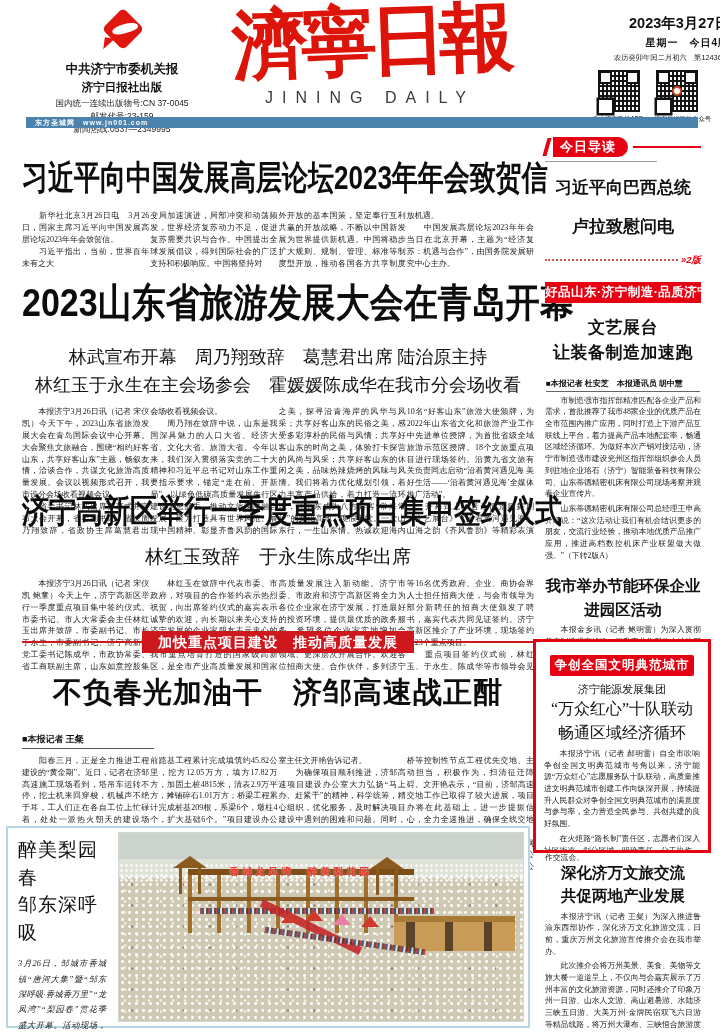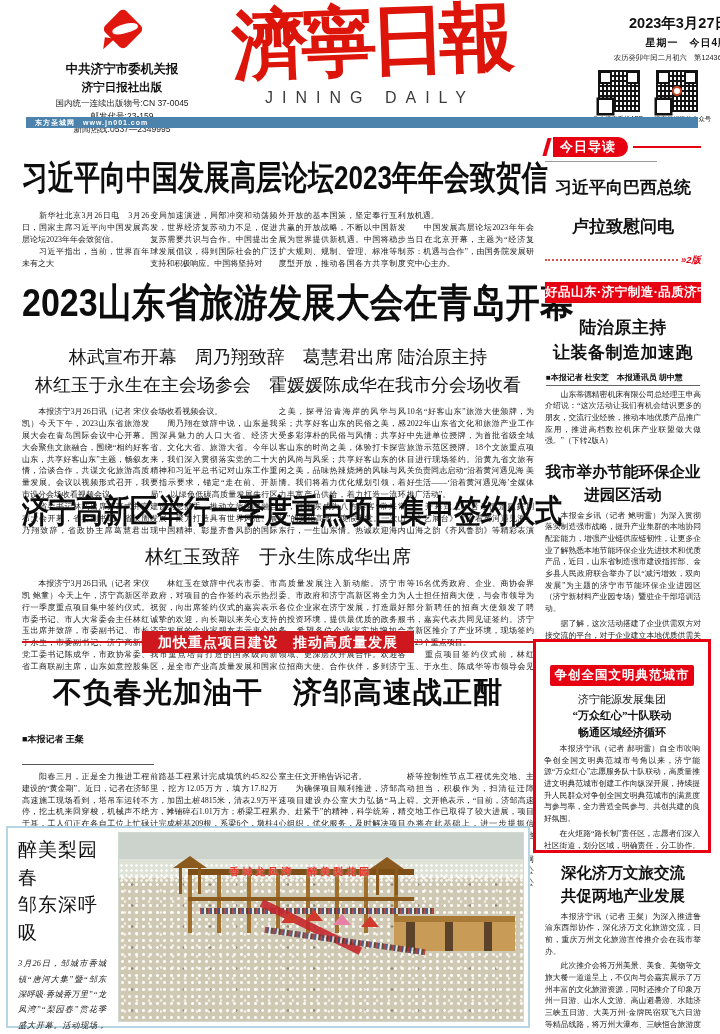--- a/index.html
+++ b/index.html
@@ -61,21 +61,21 @@
   .hitech .col{height:96px;}
 
   .banner-row{position:absolute;left:22px;top:631px;width:512px;display:flex;align-items:center;}
   .rule{flex:1;height:2px;background:#cf171e;}
   .banner-box{background:#cf171e;color:#fff;font-weight:bold;font-size:14px;line-height:1;
               padding:4px 16px;letter-spacing:1px;white-space:nowrap;}
 
   .highway{position:absolute;left:22px;top:654px;width:512px;}
   .highway .bighead{font-size:29px;text-align:center;letter-spacing:1px;}
   .hw-byline{margin-top:9px;width:132px;font-family:"Liberation Serif","DejaVu Serif",serif;font-weight:bold;
-             font-size:9px;border-bottom:1px solid #555;padding-bottom:18px;color:#111;}
+             font-size:9px;border-bottom:1px solid #555;padding-bottom:2px;color:#111;}
   .highway .cols{margin-top:6px;}
   .highway .col{height:116px;}
 
   
   .photo-module{position:absolute;left:6px;top:826px;width:524px;height:202px;border:2px solid #b7d4e2;
                 background:#fff;display:flex;}
   .pm-left{width:106px;padding:8px 8px 4px 10px;}
   .pm-title{font-family:"Liberation Serif","DejaVu Serif",serif;font-weight:normal;font-size:19px;line-height:1.45;letter-spacing:1px;}
   .pm-caption{margin-top:10px;font-family:"Liberation Serif","DejaVu Serif",serif;font-style:italic;
               font-size:8.3px;line-height:1.85;color:#222;text-align:justify;}
@@ -123,33 +123,33 @@
   .dg-sep{display:flex;align-items:center;margin-top:13px;}
   .dg-dotted{flex:1;height:0;border-top:2px dotted #d65349;}
   .dg-ref{color:#e60012;font-weight:bold;font-style:italic;font-size:9.5px;margin-left:3px;white-space:nowrap;}
   .brandbar{margin-top:15px;background:#e60012;color:#fff;text-align:center;font-weight:bold;
             font-size:12.5px;line-height:21px;letter-spacing:.5px;white-space:nowrap;}
   .rtitle{text-align:center;font-family:"Liberation Serif","DejaVu Serif",serif;font-weight:bold;
           font-size:17px;line-height:1.5;letter-spacing:.5px;}
   .rtitle.first{margin-top:12px;}
   .rtitle2{text-align:center;font-family:"Liberation Serif","DejaVu Serif",serif;font-weight:bold;
            font-size:15.5px;line-height:1.5;}
-  .rbyline{margin:6px 1px 3px;font-family:"Liberation Serif","DejaVu Serif",serif;font-weight:bold;
+  .rbyline{margin:12px 1px 3px;font-family:"Liberation Serif","DejaVu Serif",serif;font-weight:bold;
            font-size:8px;border-bottom:1px solid #666;padding-bottom:2px;}
   .para{font-family:"Liberation Serif","DejaVu Serif",serif;font-size:7.8px;line-height:1.5;
         text-align:justify;text-indent:2em;margin-top:3px;color:#1a1a1a;}
   .env-gap{margin-top:13px;}
 
   .civic-box{position:absolute;left:533px;top:639px;width:178px;height:214px;border:3px solid #e60012;
-             background:#fff;padding:21px 8px;overflow:hidden;}
+             background:#fff;padding:11px 8px;overflow:hidden;}
   .civic-banner{background:#e60012;color:#fff;text-align:center;font-weight:bold;font-size:12.5px;
                 line-height:21px;border-radius:2px;margin:2px 6px 6px;letter-spacing:1px;white-space:nowrap;}
   .civic-kicker{text-align:center;font-family:"Liberation Serif","DejaVu Serif",serif;font-size:11px;margin-top:2px;}
-  .civic-title{text-align:center;font-family:"Liberation Serif","DejaVu Serif",serif;font-weight:bold;
-               font-size:11px;line-height:1.5;}
+  .civic-title{text-align:center;font-family:"Liberation Serif","DejaVu Serif",serif;font-weight:normal;
+               font-size:16px;line-height:1.5;}
 
   .culture{position:absolute;left:545px;top:861px;width:156px;height:170px;overflow:hidden;}
 </style>
 </head>
 <body>
 
 <div id="page">
 
   <div class="mh-left">
     <div class="logo">
@@ -291,23 +291,24 @@
     <div class="dg-underline"></div>
     <div class="dg-title">习近平向巴西总统</div>
     <div class="dg-title">卢拉致慰问电</div>
     <div class="dg-sep">
       <span class="dg-dotted"></span>
       <span class="dg-ref">»2版</span>
     </div>
 
     <div class="brandbar">好品山东·济宁制造·品质济宁</div>
 
-    <div class="rtitle first">陆治原主持</div>
+    <div class="rtitle first">文艺展台</div>
     <div class="rtitle">让装备制造加速跑</div>
     <div class="rbyline">■本报记者 杜安芝　本报通讯员 胡中慧</div>
+    <div class="para">市制造强市指挥部精准匹配各企业产品和需求，首批推荐了我市48家企业的优质产品在全市范围内推广应用，同时打造上下游产品互联线上平台，着力提高产品本地配套率，畅通区域经济循环。为做好本次产销对接活动，济宁市制造强市建设兖州区指挥部组织参会人员到驻地企业珞石（济宁）智能装备科技有限公司、山东蒂德精密机床有限公司现场考察并观看企业宣传片。</div>
     <div class="para">山东蒂德精密机床有限公司总经理王申高介绍说：“这次活动让我们有机会结识更多的朋友，交流行业经验，推动本地优质产品推广应用，推进高档数控机床产业联盟做大做强。”（下转2版A）</div>
 
     <div class="rtitle2 env-gap">我市举办节能环保企业</div>
     <div class="rtitle2">进园区活动</div>
     <div class="para">本报金乡讯（记者 鲍明雷）为深入贯彻落实制造强市战略，提升产业集群的本地协同配套能力，增强产业链供应链韧性，让更多企业了解熟悉本地节能环保企业先进技术和优质产品，近日，山东省制造强市建设指挥部、金乡县人民政府联合举办了以“减污增效，双向发展”为主题的济宁市节能环保企业进园区（济宁新材料产业园专场）暨驻企干部培训活动。</div>
     <div class="para">据了解，这次活动搭建了企业供需双方对接交流的平台，对于企业建立本地优质供需关系，推动节能环保优质产品本地化应用将起到积极的推动作用。与会企业介绍了企业面临的节能环保需求，与推介企业进行了积极互动和深入交流。济钢集团、创达环保等7家水、气、固废治理等领域节能环保企业分别进行了产品和技术推介。</div>
     <div class="para">推介结束后，市节能环保产业集群发展专班还召开了全市节能环保联盟企业驻企干部工作交流会。</div>
   </aside>
 
   <div class="civic-box">

